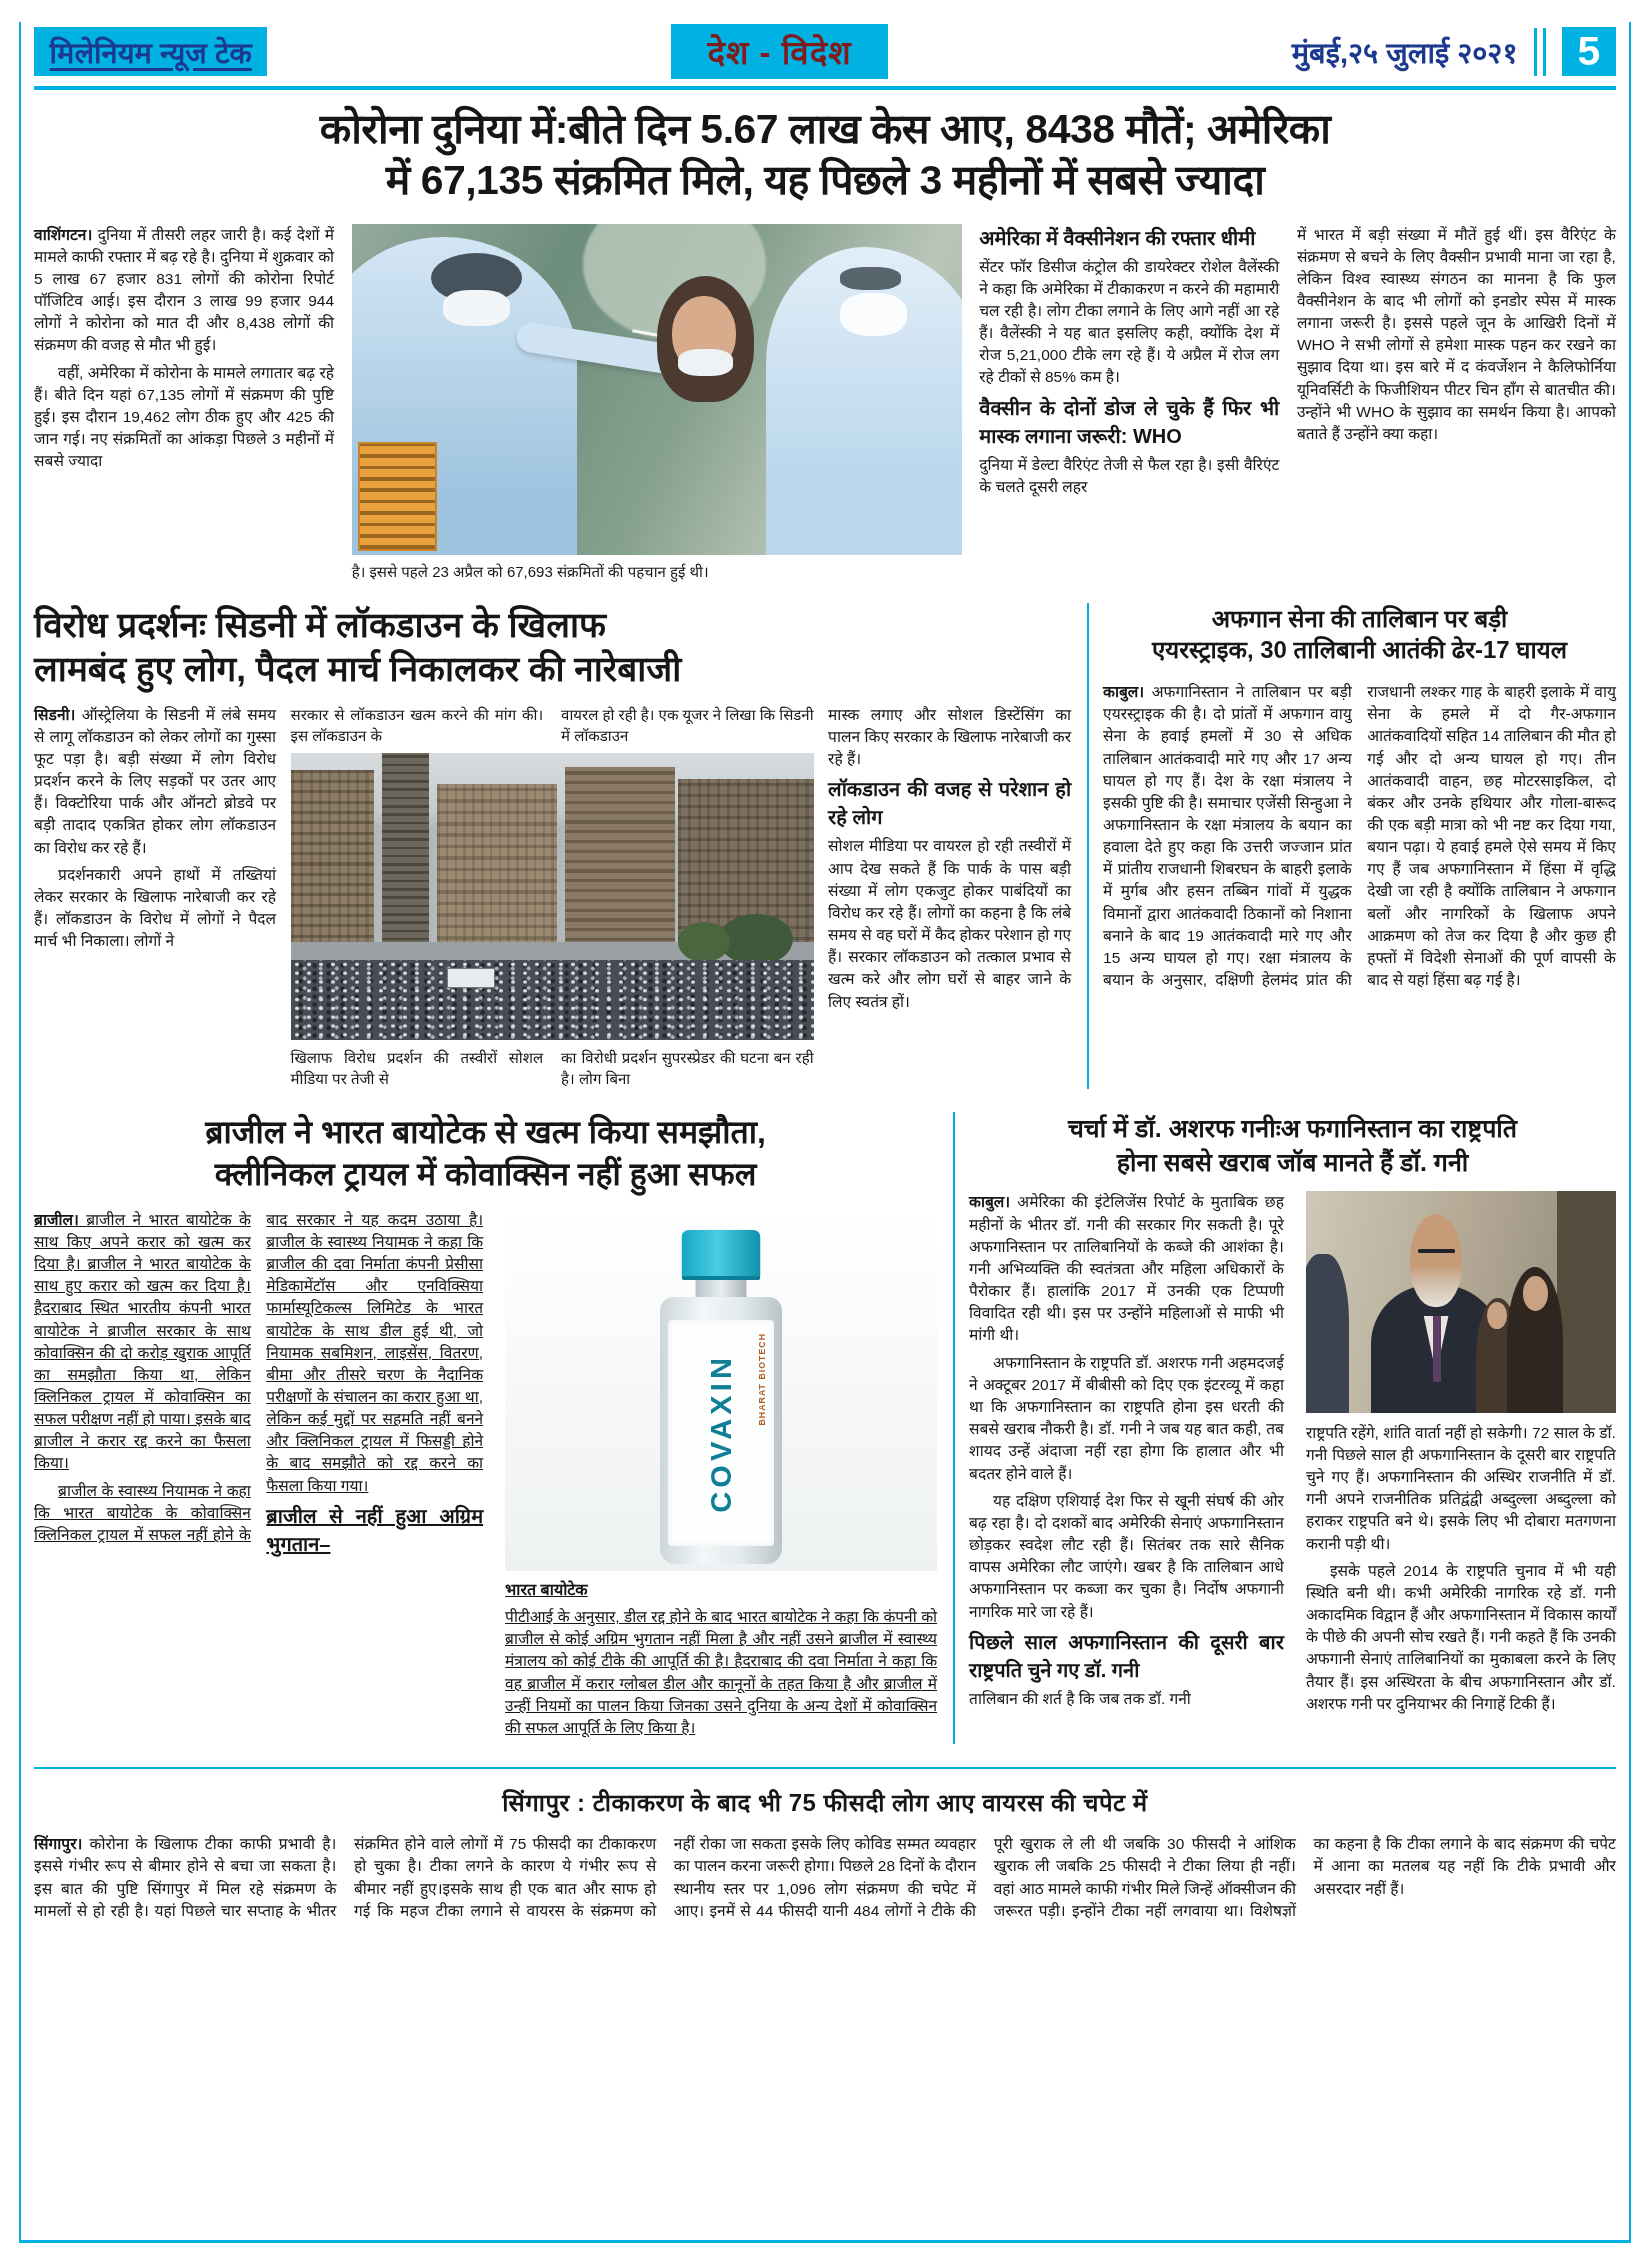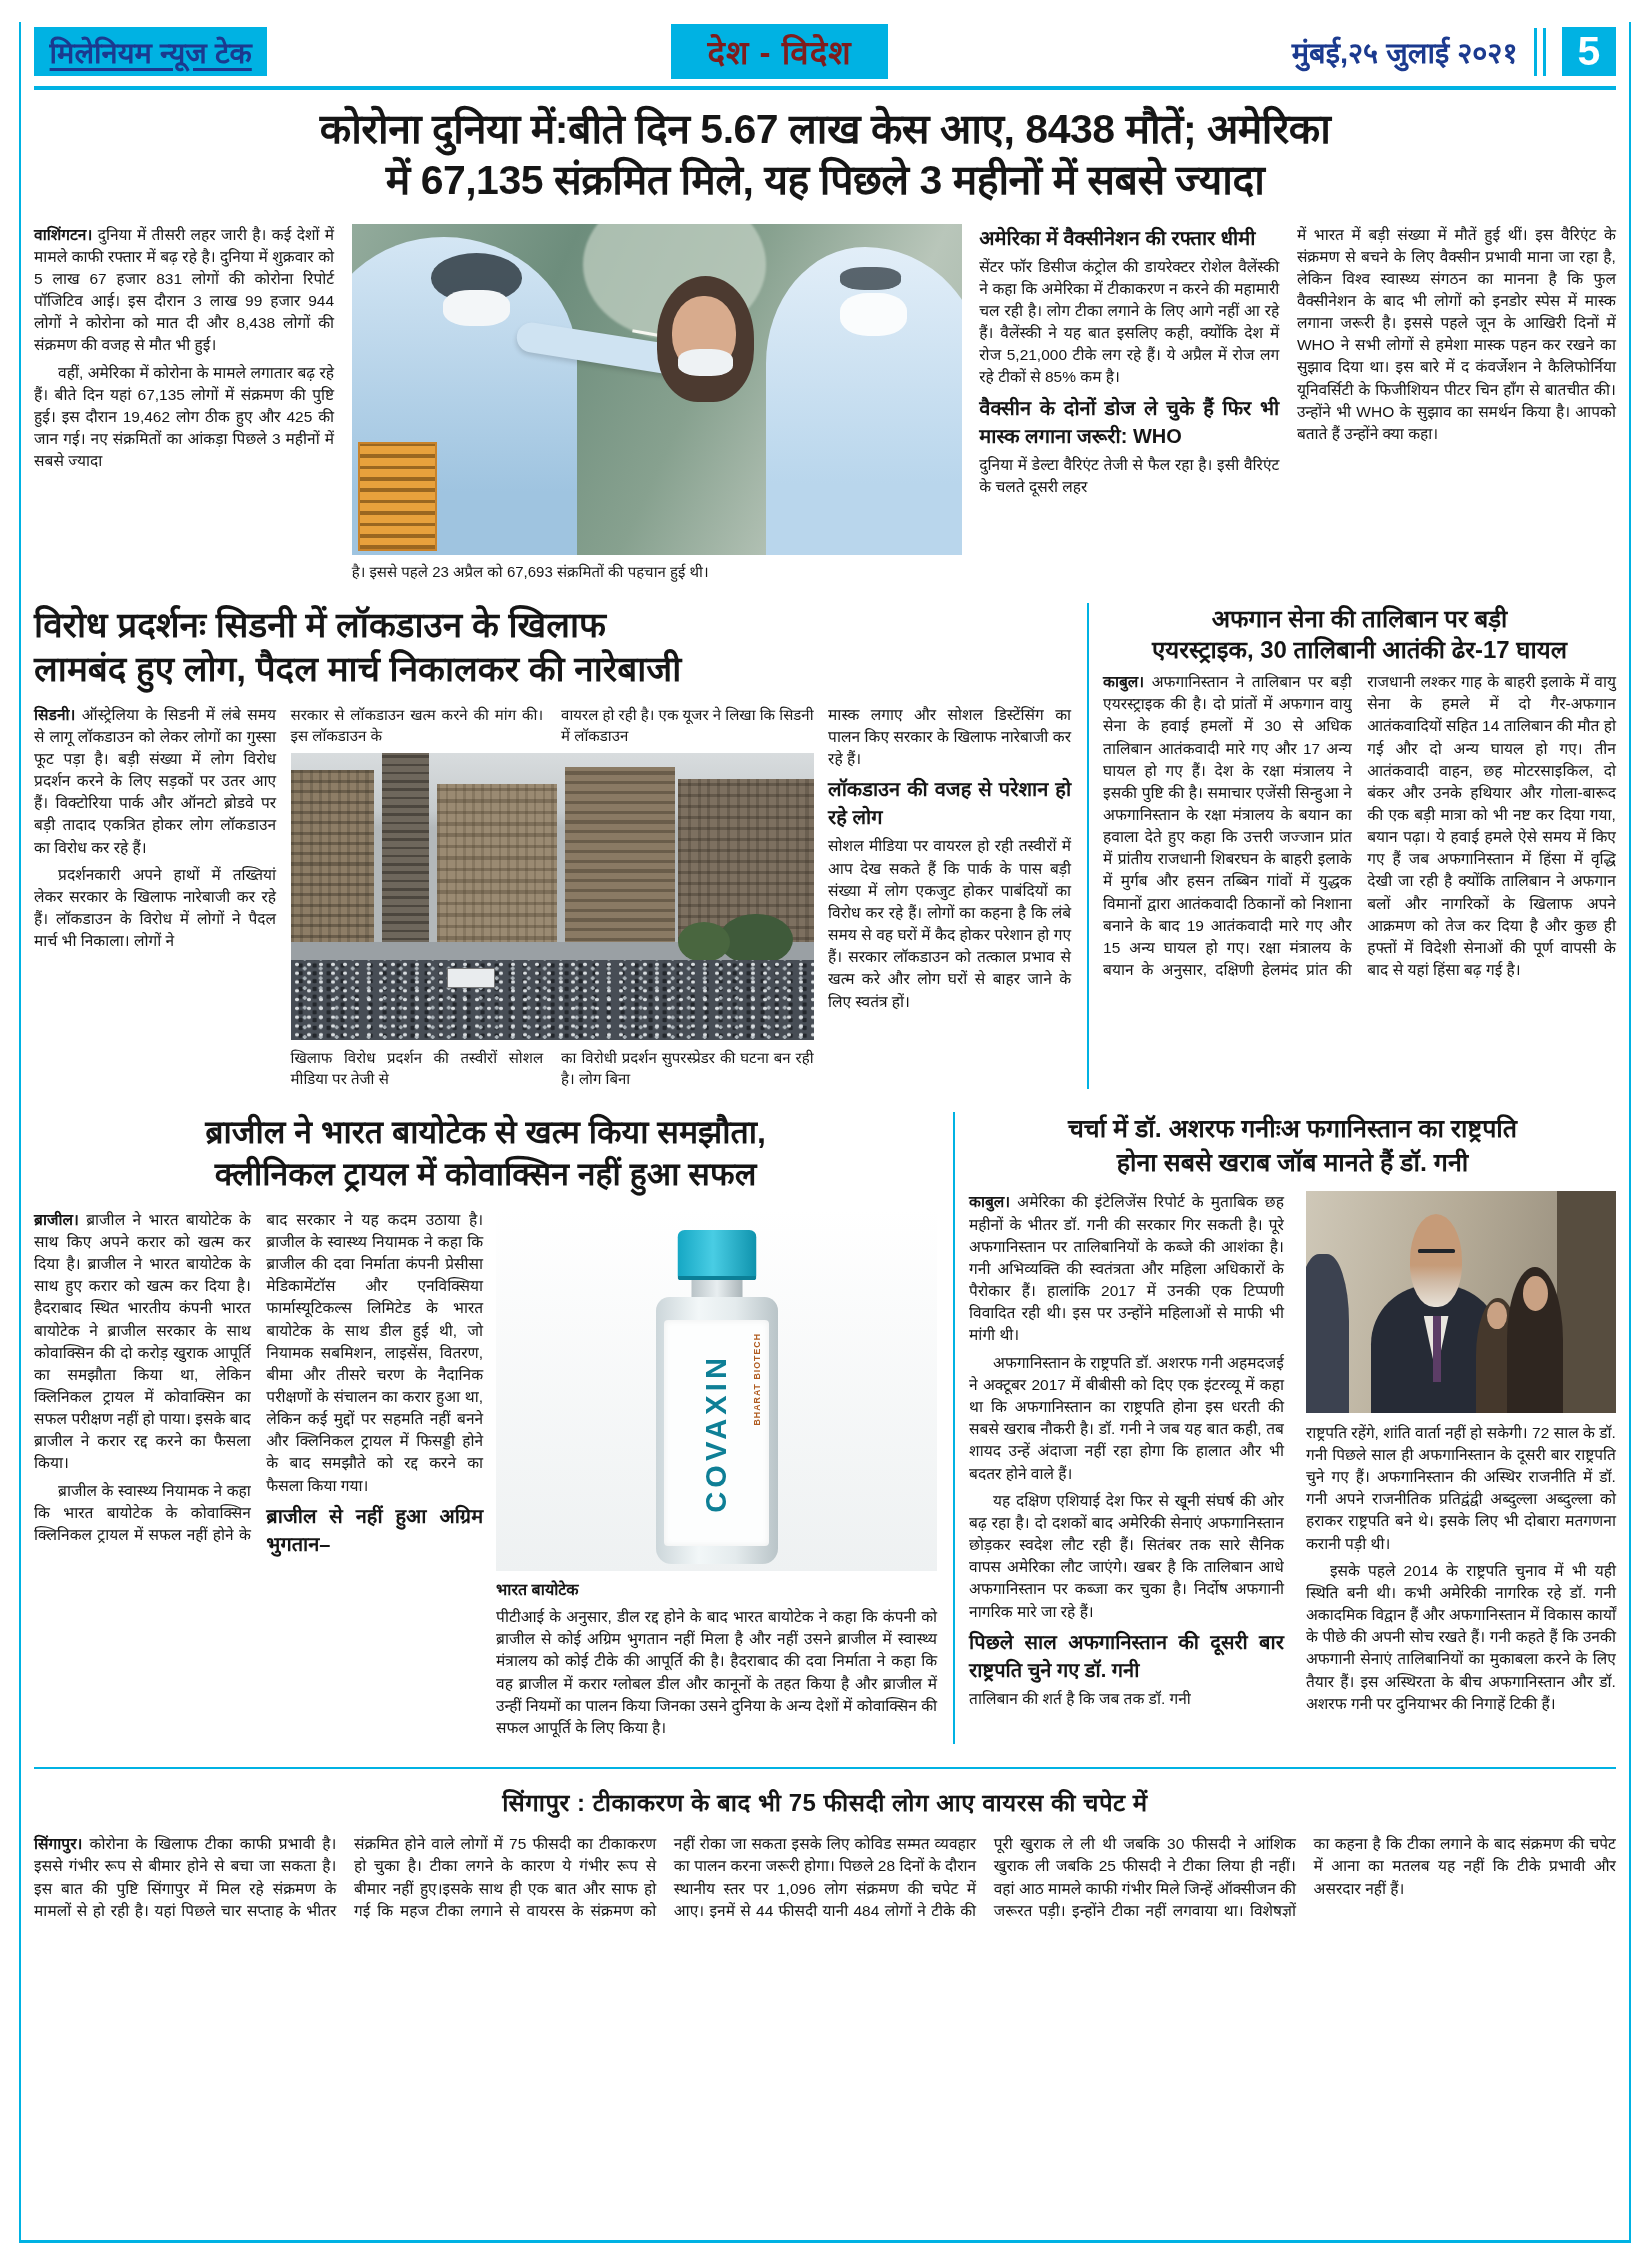--- a/index.html
+++ b/index.html
@@ -76,27 +76,27 @@
   .p2-b5{position:absolute; right:0; top:9%; width:26%; height:60%; background:#7d7060;
          background-image:repeating-linear-gradient(0deg, rgba(40,34,24,.3) 0 3.1px, transparent 3.1px 11px), repeating-linear-gradient(90deg, rgba(40,34,24,.22) 0 3.1px, transparent 3.1px 9.8px);}
   .p2-street{position:absolute; bottom:0; width:100%; height:34%; background:#9aa0a4;}
   .p2-tree1{position:absolute; right:4%; bottom:26%; width:14%; height:18%; background:#3f5a3a; border-radius:50%;}
   .p2-tree2{position:absolute; right:16%; bottom:27%; width:10%; height:14%; background:#49663f; border-radius:50%;}
   .p2-crowd{position:absolute; bottom:0; width:100%; height:28%; background:#474d55;
             background-image:radial-gradient(circle,#d9dde0 0 1.6px,transparent 2.1px),radial-gradient(circle,#aab2b8 0 1.6px,transparent 2.1px),radial-gradient(circle,#23272c 0 2.1px,transparent 2.6px);
             background-size:12px 8.8px,16px 9.8px,14px 7.8px; background-position:0 0,5.7px 3.6px,2.6px 1.6px;}
   .p2-banner{position:absolute; bottom:18%; left:30%; width:9%; height:7%; background:#e9ecee; border:1px solid #777;}
   .afghan{flex:1; border-left:2.1px solid var(--cyan); padding-left:14.5px;}
-  .h-afg{font-size:24px; font-weight:800; line-height:1.32; text-align:center; margin-bottom:5px;}
+  .h-afg{font-size:24px; font-weight:800; line-height:1.32; text-align:center; margin-bottom:15px;}
   .afg-text{column-count:2; column-gap:15.5px;}
   
   .row3{display:flex; gap:15.5px; margin-top:23px;}
   .brazil{flex:0 0 903px;}
   .h-brz{font-size:32px; font-weight:800; line-height:1.3; text-align:center; margin-bottom:13.5px;}
-  .brz-body{display:flex; gap:13px;}
+  .brz-body{display:flex; gap:22px;text-decoration:underline;}
   .brz-left{flex:0 0 449px; column-count:2; column-gap:15.5px;}
   .brz-right{flex:1;}
   
   .photo3{height:362px; position:relative; background:linear-gradient(#ffffff,#eef1f2); display:flex; justify-content:center; align-items:flex-end; overflow:hidden;}
   .vial{position:relative; width:129px; height:341px;}
   .vial-cap{position:absolute; top:0; left:50%; transform:translateX(-50%); width:79px; height:50px;
             background:linear-gradient(90deg,#15a7c4,#49cde4 45%,#0f93ad); border-radius:7.2px 7.2px 3.1px 3.1px; border-bottom:4.1px solid #0b7f97;}
   .vial-neck{position:absolute; top:50px; left:50%; transform:translateX(-50%); width:51px; height:17.6px;
              background:linear-gradient(90deg,#b9c3c7,#e8eef0 50%,#aab4b8);}
   .vial-body{position:absolute; top:67px; left:50%; transform:translateX(-50%); width:122px; height:267px;

